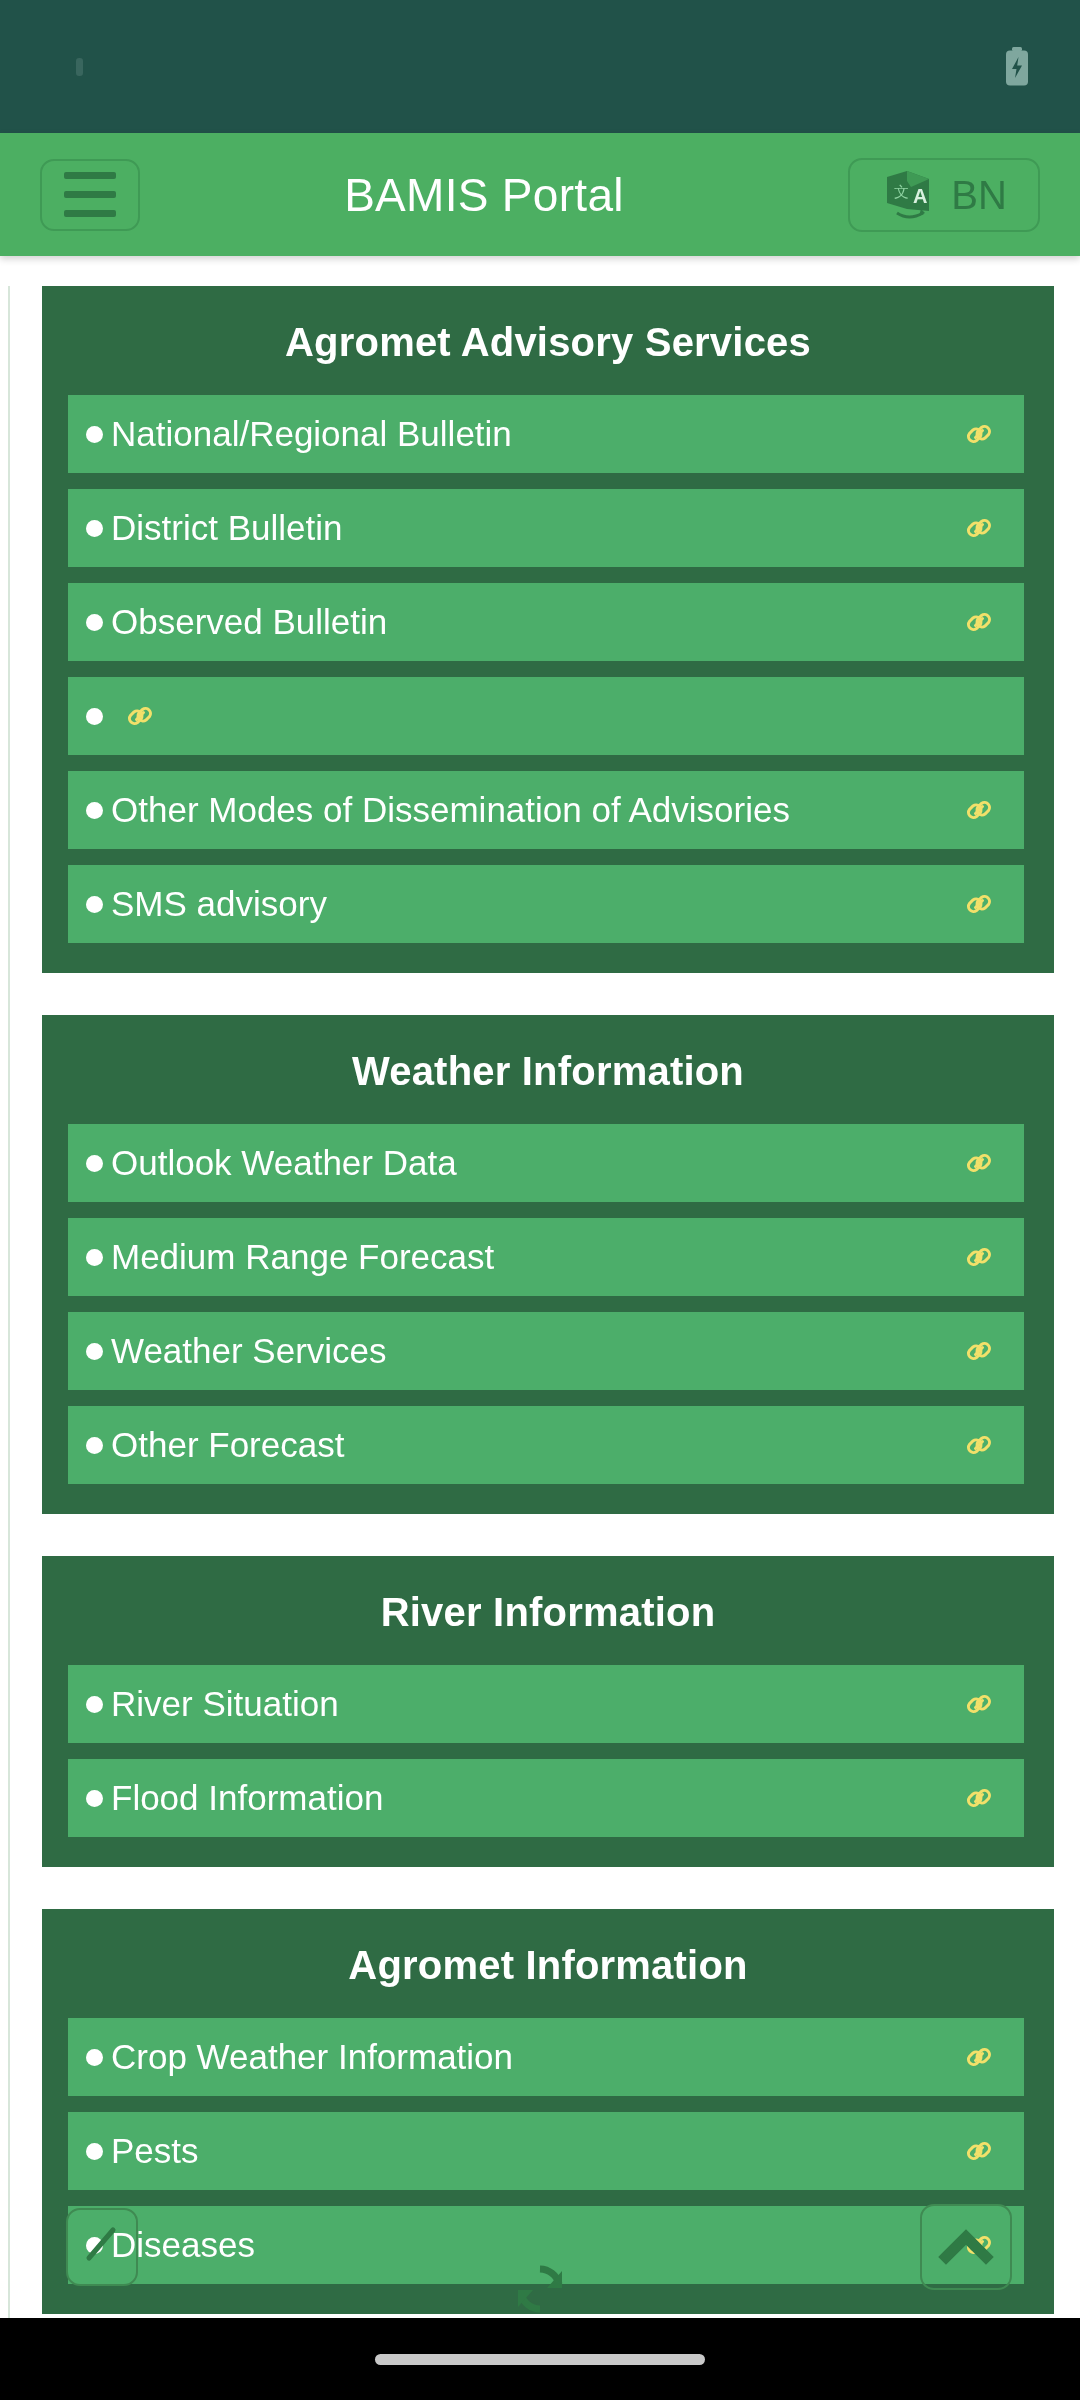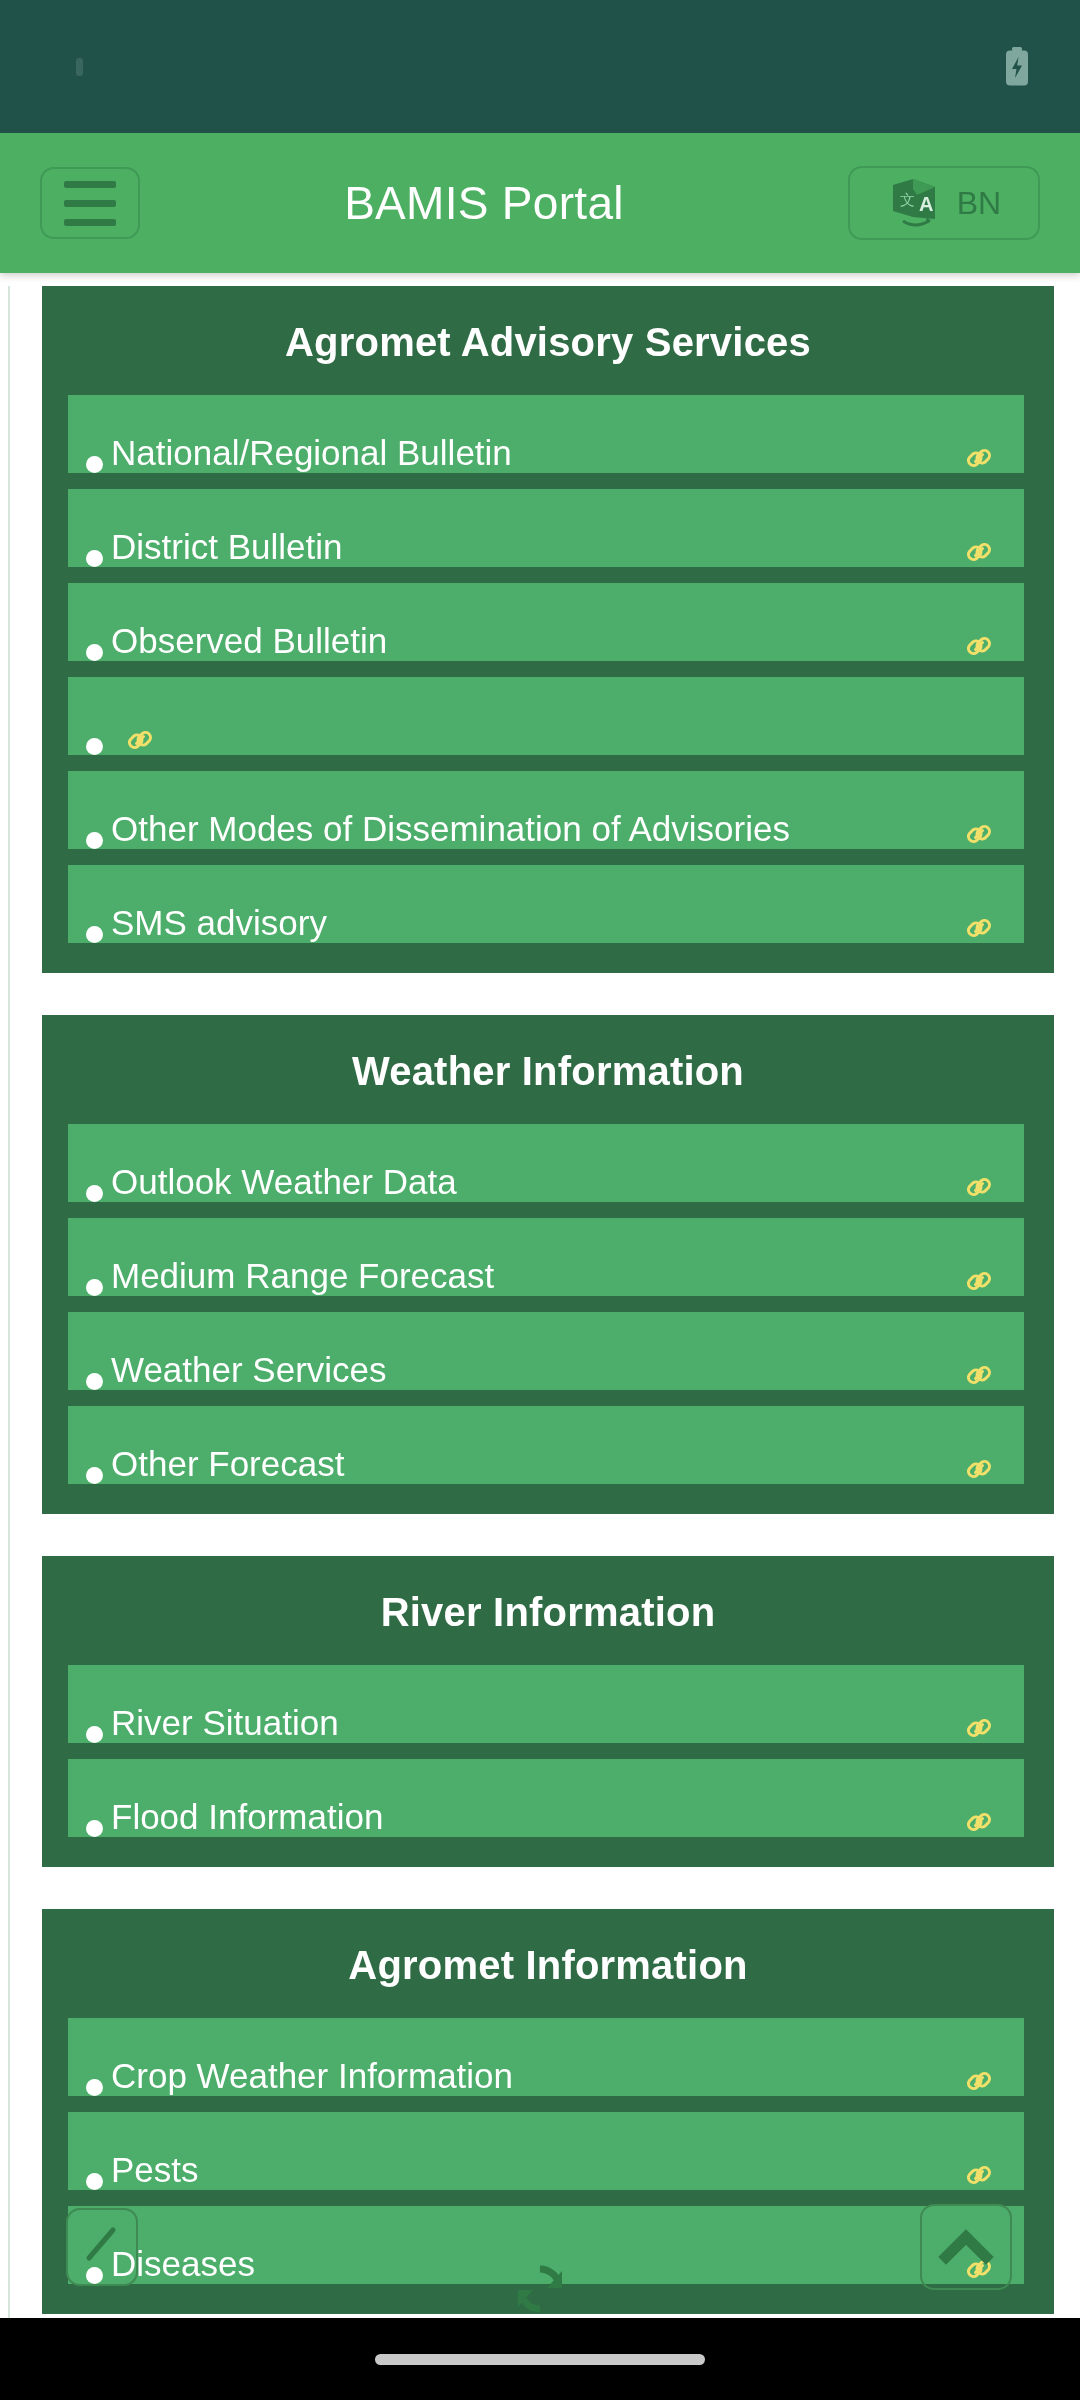--- a/index.html
+++ b/index.html
@@ -28,21 +28,21 @@
     border-radius:3px;
     opacity:.85;
     margin-left:38px;
   }
   .status-right { display:flex; align-items:center; gap:14px; margin-right:12px; }
   .battery-icon { display:block; }
 
   
   .app-bar {
     position:relative;
-    height:140px;
+    height:123px;
     background:#4CAF62;
     display:flex;
     align-items:center;
     padding:0 40px;
     box-shadow:0 3px 7px rgba(0,0,0,.18);
     z-index:5;
   }
   .menu-btn {
     width:100px; height:72px;
     border:2px solid #3f9a55;
@@ -76,21 +76,21 @@
     border-radius:14px;
     display:flex;
     align-items:center;
     justify-content:center;
     gap:14px;
     padding:0 18px;
     background:transparent;
   }
   .lang-code {
     color:#2f7a45;
-    font-size:32px;
+    font-size:40px;
     font-weight:400;
     line-height:1;
   }
 
   
   .content {
     position:absolute;
     top:286px; left:0;
     width:1080px;
     height:2122px;
@@ -118,21 +118,21 @@
     text-align:center;
     padding:6px 0 30px 0;
     letter-spacing:.2px;
   }
   .card-list { padding:0 30px 0 26px; }
   .list-item {
     position:relative;
     background:#4CAE6A;
     height:78px;
     display:flex;
-    align-items:flex-end;
+    align-items:center;
     padding:0 30px 0 18px;
   }
   .list-item + .list-item { margin-top:16px; }
   .bullet {
     width:17px; height:17px;
     border-radius:50%;
     background:#ffffff;
     flex:none;
     margin-right:8px;
   }

